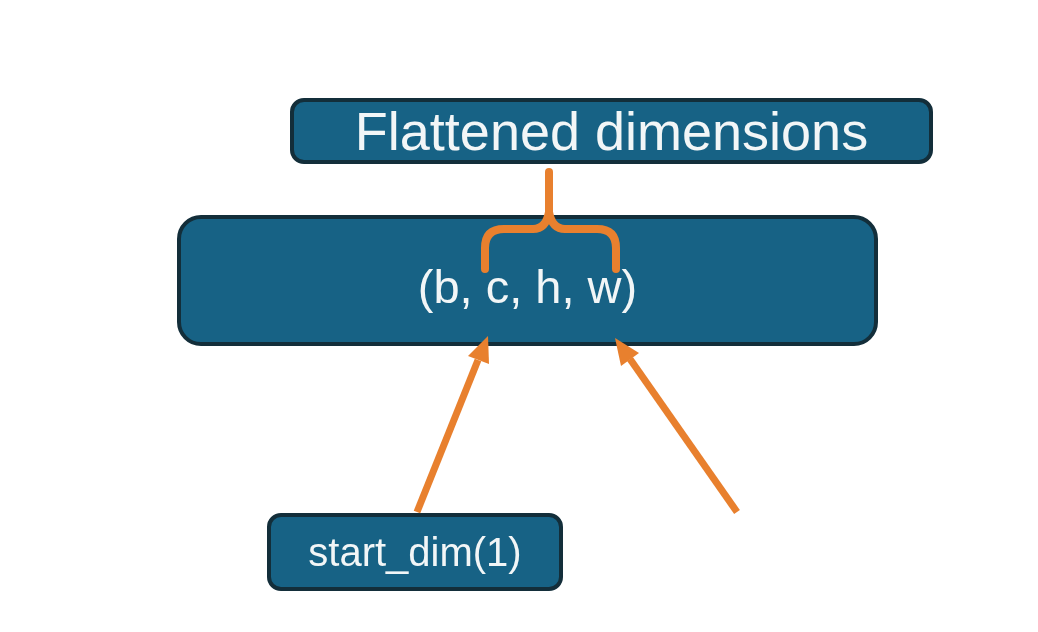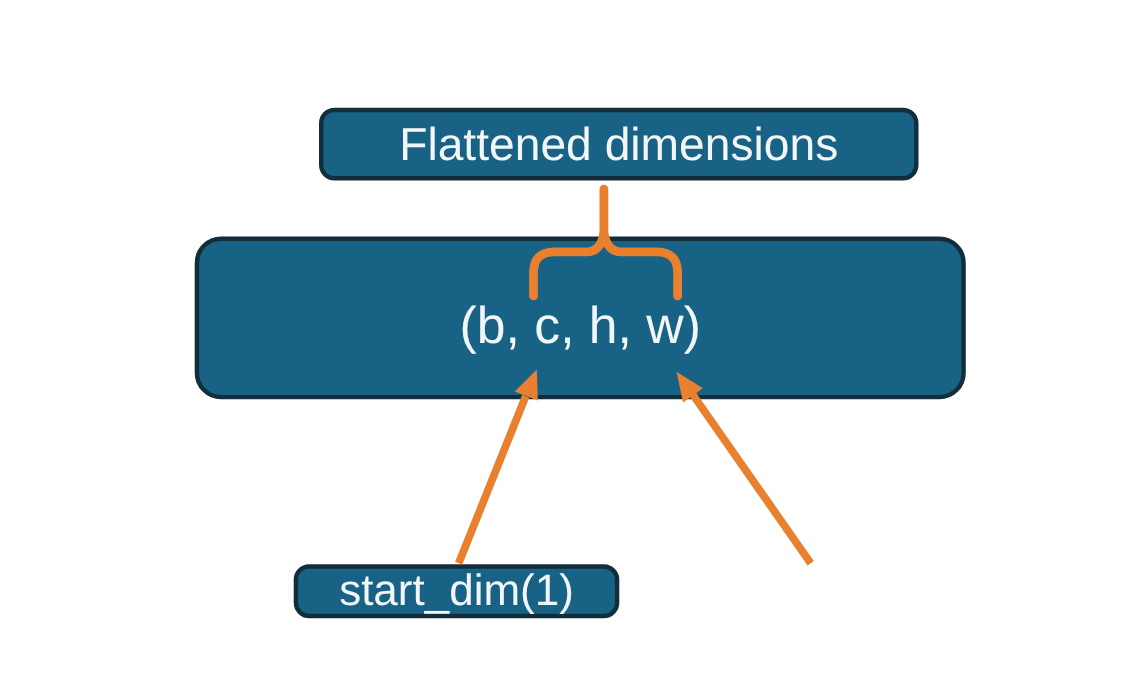--- a/index.html
+++ b/index.html
@@ -21,39 +21,39 @@
     border: 4px solid var(--node-border, #132e3a);
     display: flex;
     align-items: center;
     justify-content: center;
     color: var(--label-text, #f2f6f7);
     white-space: nowrap;
   }
   .node-top {
     left: 290px;
     top: 98px;
-    width: 545px;
+    width: 643px;
     height: 66px;
     border-radius: 14px;
-    font-size: 42px;
+    font-size: 54px;
   }
   .node-main {
     left: 177px;
     top: 215px;
     width: 701px;
-    height: 148px;
+    height: 131px;
     border-radius: 24px;
     font-size: 47px;
     padding-top: 12px;
   }
   .node-start {
     left: 267px;
     top: 513px;
     width: 296px;
-    height: 49px;
+    height: 78px;
     border-radius: 14px;
     font-size: 40px;
   }
   .node-end {
     left: 580px;
     top: 513px;
     width: 298px;
     height: 67px;
     border-radius: 14px;
     font-size: 40px;

